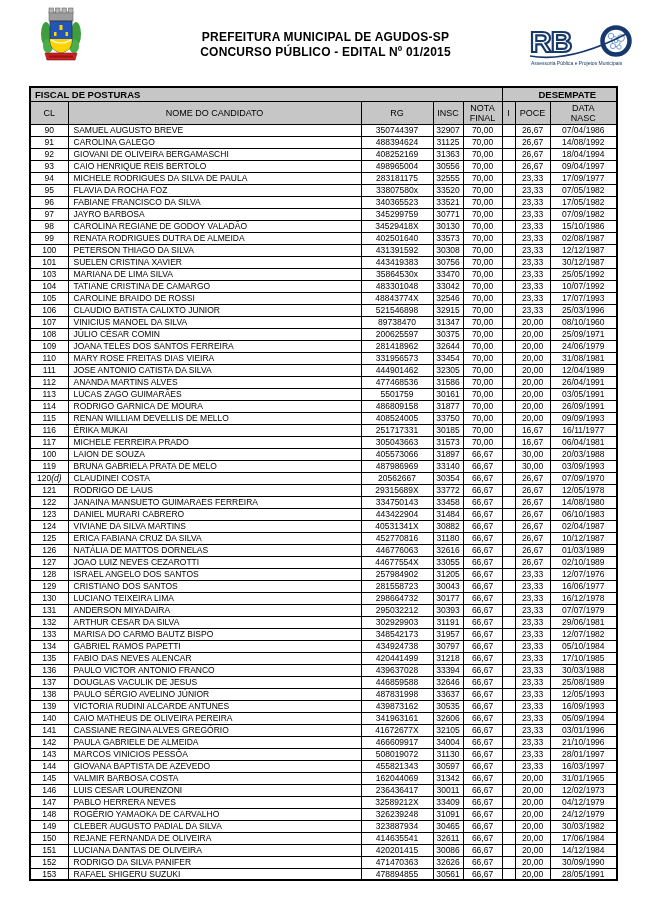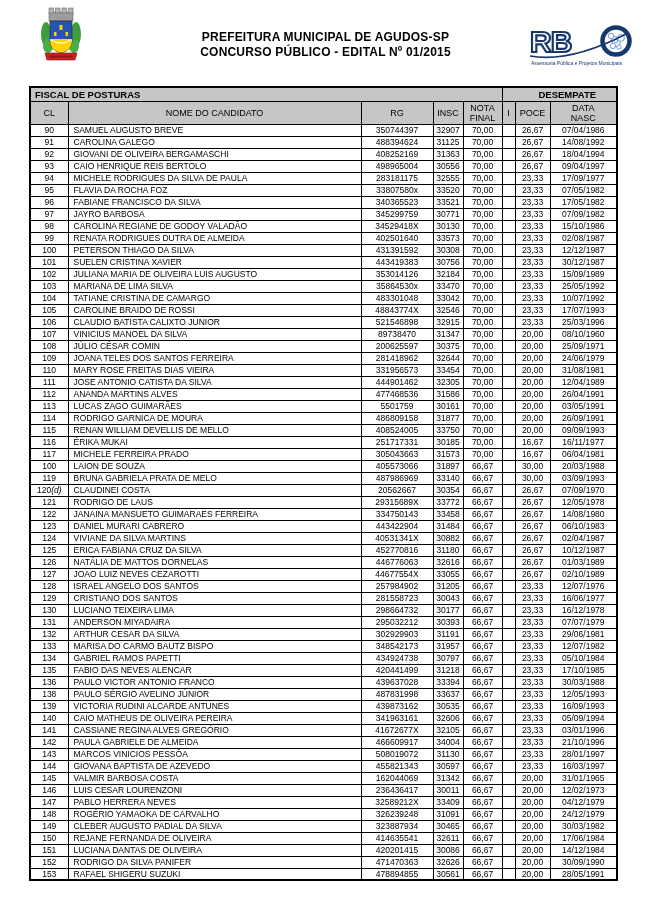--- a/index.html
+++ b/index.html
@@ -275,30 +275,20 @@
         <td class="cell-cl">101</td>
         <td class="cell-name">SUELEN CRISTINA XAVIER</td>
         <td class="cell-rg">443419383</td>
         <td class="cell-insc">30756</td>
         <td class="cell-nota">70,00</td>
         <td class="cell-i"></td>
         <td class="cell-poce">23,33</td>
         <td class="cell-nasc">30/12/1987</td>
       </tr>
       <tr>
-        <td class="cell-cl">102</td>
-        <td class="cell-name">JULIANA MARIA DE OLIVEIRA LUIS AUGUSTO</td>
-        <td class="cell-rg">353014126</td>
-        <td class="cell-insc">32184</td>
-        <td class="cell-nota">70,00</td>
-        <td class="cell-i"></td>
-        <td class="cell-poce">23,33</td>
-        <td class="cell-nasc">15/09/1989</td>
-      </tr>
-      <tr>
         <td class="cell-cl">103</td>
         <td class="cell-name">MARIANA DE LIMA SILVA</td>
         <td class="cell-rg">35864530x</td>
         <td class="cell-insc">33470</td>
         <td class="cell-nota">70,00</td>
         <td class="cell-i"></td>
         <td class="cell-poce">23,33</td>
         <td class="cell-nasc">25/05/1992</td>
       </tr>
       <tr>
@@ -625,20 +615,30 @@
         <td class="cell-cl">136</td>
         <td class="cell-name">PAULO VICTOR ANTONIO FRANCO</td>
         <td class="cell-rg">439637028</td>
         <td class="cell-insc">33394</td>
         <td class="cell-nota">66,67</td>
         <td class="cell-i"></td>
         <td class="cell-poce">23,33</td>
         <td class="cell-nasc">30/03/1988</td>
       </tr>
       <tr>
+        <td class="cell-cl">137</td>
+        <td class="cell-name">DOUGLAS VACULIK DE JESUS</td>
+        <td class="cell-rg">446859588</td>
+        <td class="cell-insc">32646</td>
+        <td class="cell-nota">66,67</td>
+        <td class="cell-i"></td>
+        <td class="cell-poce">23,33</td>
+        <td class="cell-nasc">25/08/1989</td>
+      </tr>
+      <tr>
         <td class="cell-cl">138</td>
         <td class="cell-name">PAULO SÉRGIO AVELINO JÚNIOR</td>
         <td class="cell-rg">487831998</td>
         <td class="cell-insc">33637</td>
         <td class="cell-nota">66,67</td>
         <td class="cell-i"></td>
         <td class="cell-poce">23,33</td>
         <td class="cell-nasc">12/05/1993</td>
       </tr>
       <tr>

